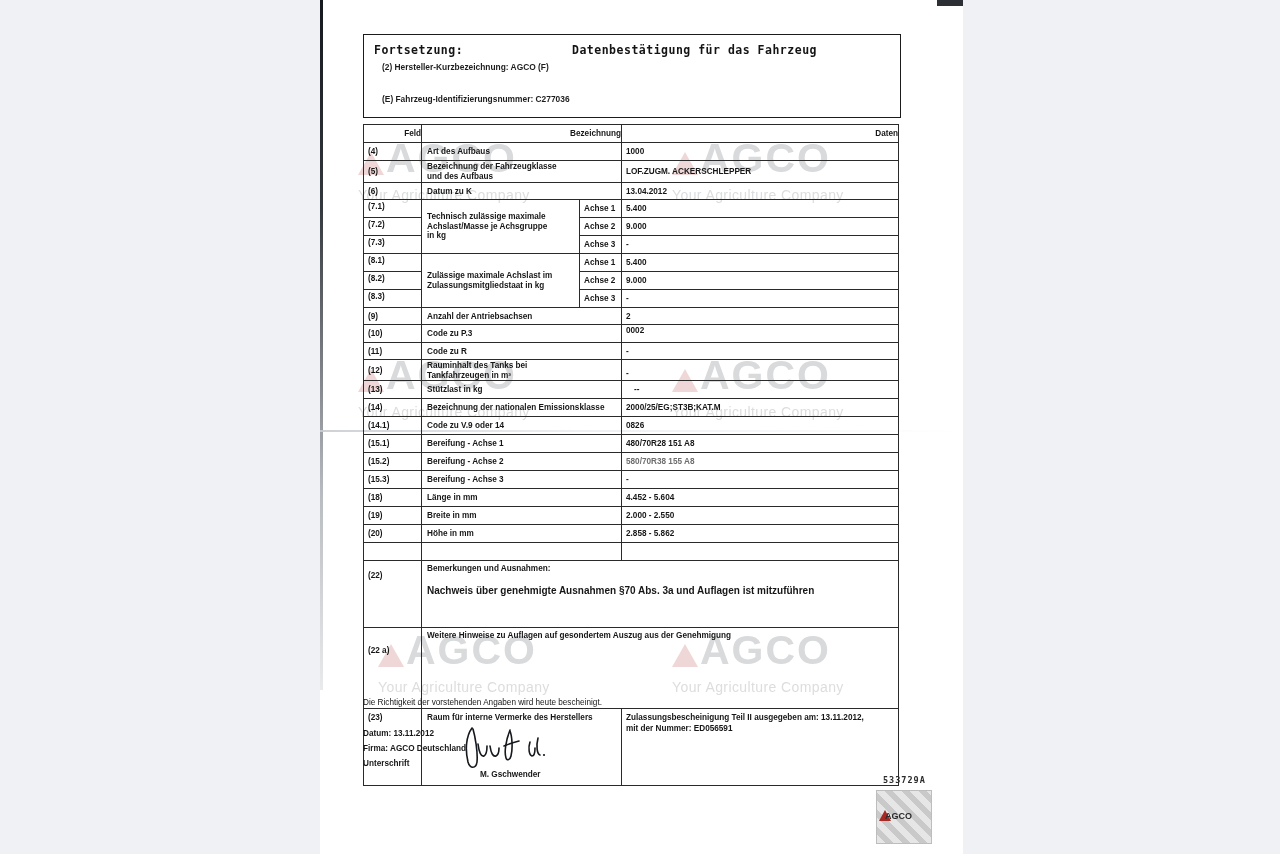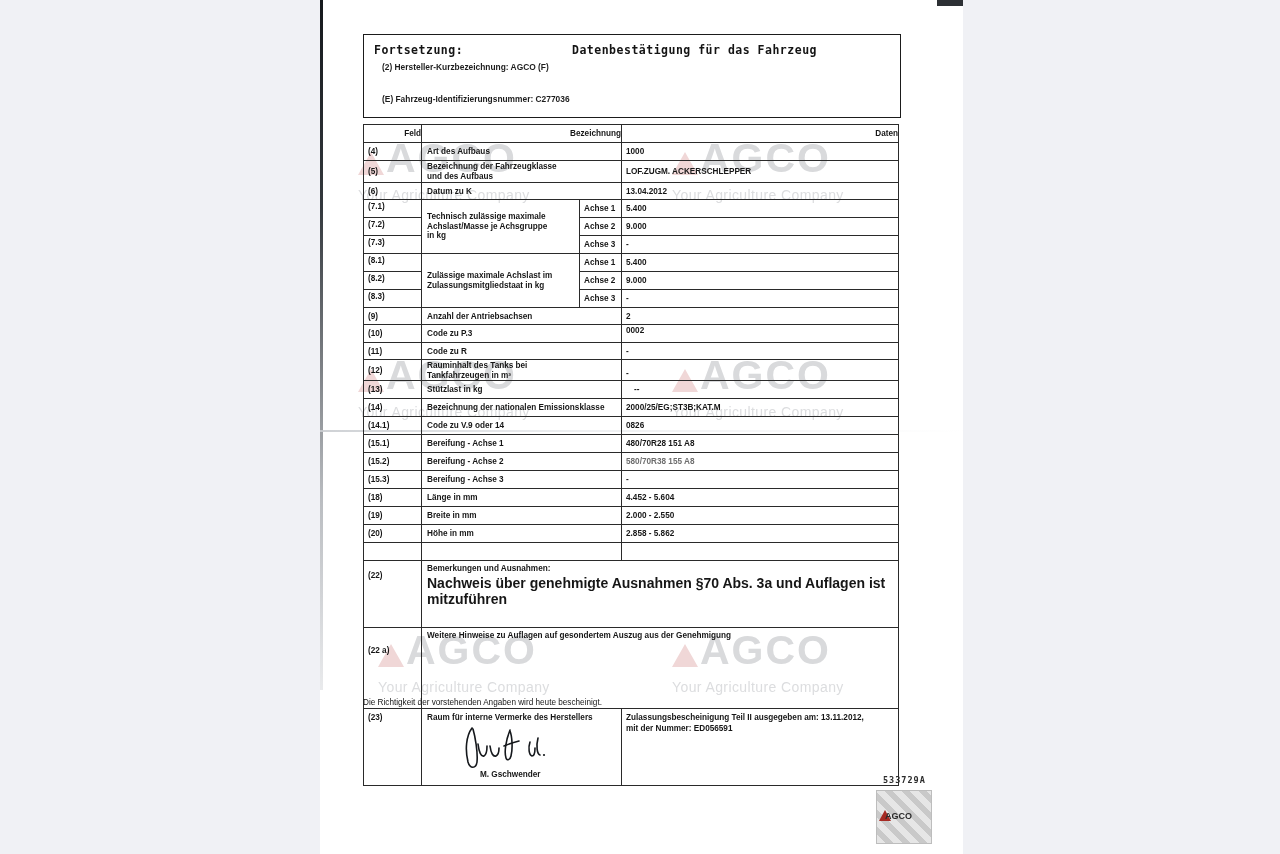--- a/index.html
+++ b/index.html
@@ -317,21 +317,21 @@
       <tr>
         <td class="c-feld" style="height:17px"></td>
         <td class="c-bez" colspan="2"></td>
         <td class="c-dat"></td>
       </tr>
 
       <tr>
         <td class="c-feld feld-top" style="height:56px;padding-top:10px !important">(22)</td>
         <td colspan="3" style="vertical-align:top;padding:3px 0 0 5px !important">
           <div style="font-size:8.2px;font-weight:bold;color:#161616;">Bemerkungen und  Ausnahmen:</div>
-          <div style="font-size:14px;font-weight:bold;color:#161616;margin-top:2px;">Nachweis über genehmigte Ausnahmen §70 Abs. 3a und Auflagen ist mitzuführen</div>
+          <div style="font-size:10px;font-weight:bold;color:#161616;margin-top:12px;">Nachweis über genehmigte Ausnahmen §70 Abs. 3a und Auflagen ist mitzuführen</div>
         </td>
       </tr>
 
       <tr>
         <td class="c-feld feld-top" style="height:62px;padding-top:18px !important">(22 a)</td>
         <td colspan="3" style="vertical-align:top;padding:3px 0 0 5px !important">
           <div style="font-size:8.2px;font-weight:bold;color:#161616;">Weitere Hinweise zu Auflagen auf gesondertem Auszug aus der Genehmigung</div>
         </td>
       </tr>
 
@@ -341,20 +341,25 @@
         <td style="vertical-align:top;padding:4px 0 0 4px !important">
           <div style="font-size:8.2px;font-weight:bold;color:#161616;line-height:1.25;">Zulassungsbescheinigung Teil II ausgegeben am: 13.11.2012,</div>
           <div style="font-size:8.2px;font-weight:bold;color:#161616;line-height:1.25;">mit der Nummer:  ED056591</div>
         </td>
       </tr>
     </tbody>
   </table>
 
   <div id="sig-note">Die Richtigkeit der vorstehenden Angaben wird heute bescheinigt.</div>
 
+  <div id="sig-lines">
+    <div>Datum: 13.11.2012</div>
+    <div>Firma: AGCO Deutschland</div>
+    <div>Unterschrift</div>
+  </div>
 
   <svg id="sig-scribble" viewBox="0 0 120 48">
     <g fill="none" stroke="#15181c" stroke-width="1.6" stroke-linecap="round">
       <path d="M8,4 C2,12 1,26 4,38 C6,45 12,45 13,38 C14,28 11,12 9,5"></path>
       <path d="M14,20 C15,28 17,33 20,32 C22,31 23,26 23,22"></path>
       <path d="M26,22 C27,29 29,33 32,32 C34,31 35,27 35,24"></path>
       <path d="M46,6 C42,16 40,28 42,34 C43,37 46,36 47,32 C49,24 48,12 46,7"></path>
       <path d="M40,22 C45,20 51,18 55,17"></path>
       <path d="M66,18 C64,24 65,31 68,32 C70,32 71,28 71,24"></path>
       <path d="M74,14 C72,22 73,30 76,31"></path>

